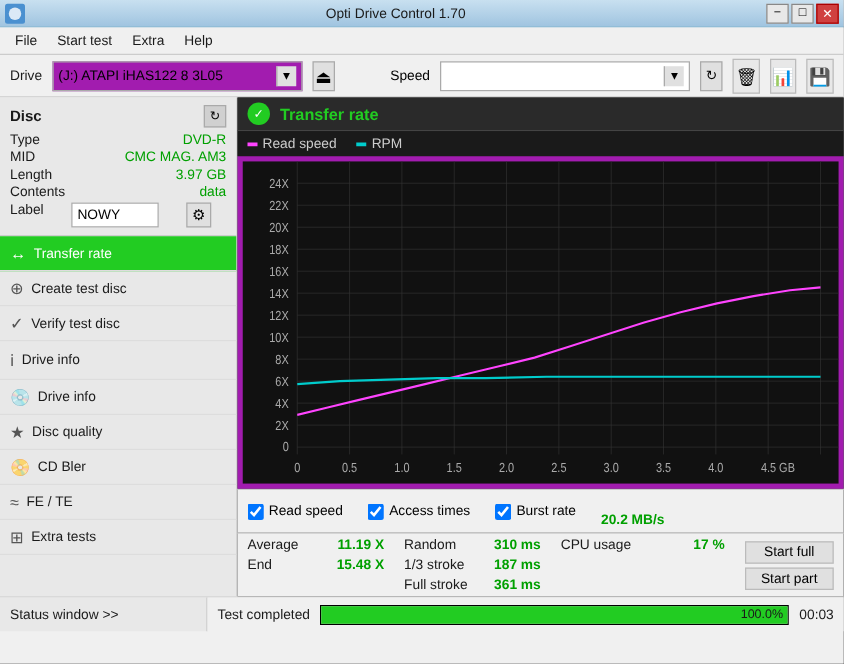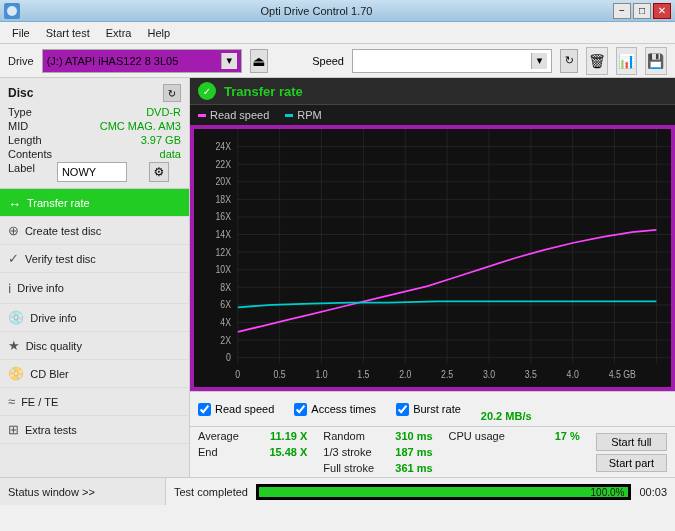--- a/index.html
+++ b/index.html
@@ -85,21 +85,21 @@
     .stats-val { font-size: 11px; color: #00a000; font-weight: bold; }
     .stats-btn-col { display: flex; flex-direction: column; gap: 3px; padding: 4px 8px; justify-content: center; }
     .stats-btn { padding: 2px 12px; background: #e0e0e0; border: 1px solid #bbb; font-size: 11px; cursor: pointer; white-space: nowrap; }
     
     
     .status-layout { display: flex; height: 28px; border-top: 1px solid #ccc; }
     .status-left { width: 166px; background: #e8e8e8; border-right: 1px solid #ccc; display: flex; align-items: center; padding: 0 8px; }
     .status-left-text { font-size: 11px; color: #1a1a1a; cursor: pointer; }
     .status-right { flex: 1; display: flex; align-items: center; padding: 0 8px; gap: 8px; background: #f0f0f0; }
     .status-text { font-size: 11px; color: #1a1a1a; }
-    .progress-bar-container { flex: 1; height: 16px; background: #fdba74; border: 3px solid #000000; position: relative; }
+    .progress-bar-container { flex: 1; height: 16px; background: #fdba74; border: 1px solid #000000; position: relative; }
     .progress-bar-fill { height: 100%; background: #22cc22; width: 100%; }
     .progress-text { position: absolute; right: 4px; top: 50%; transform: translateY(-50%); font-size: 10px; color: #1a1a1a; }
     .status-time { font-size: 11px; color: #1a1a1a; }
 
     
     .chart-svg { width: 100%; height: 100%; }
   </style>
 </head>
 <body>
 

